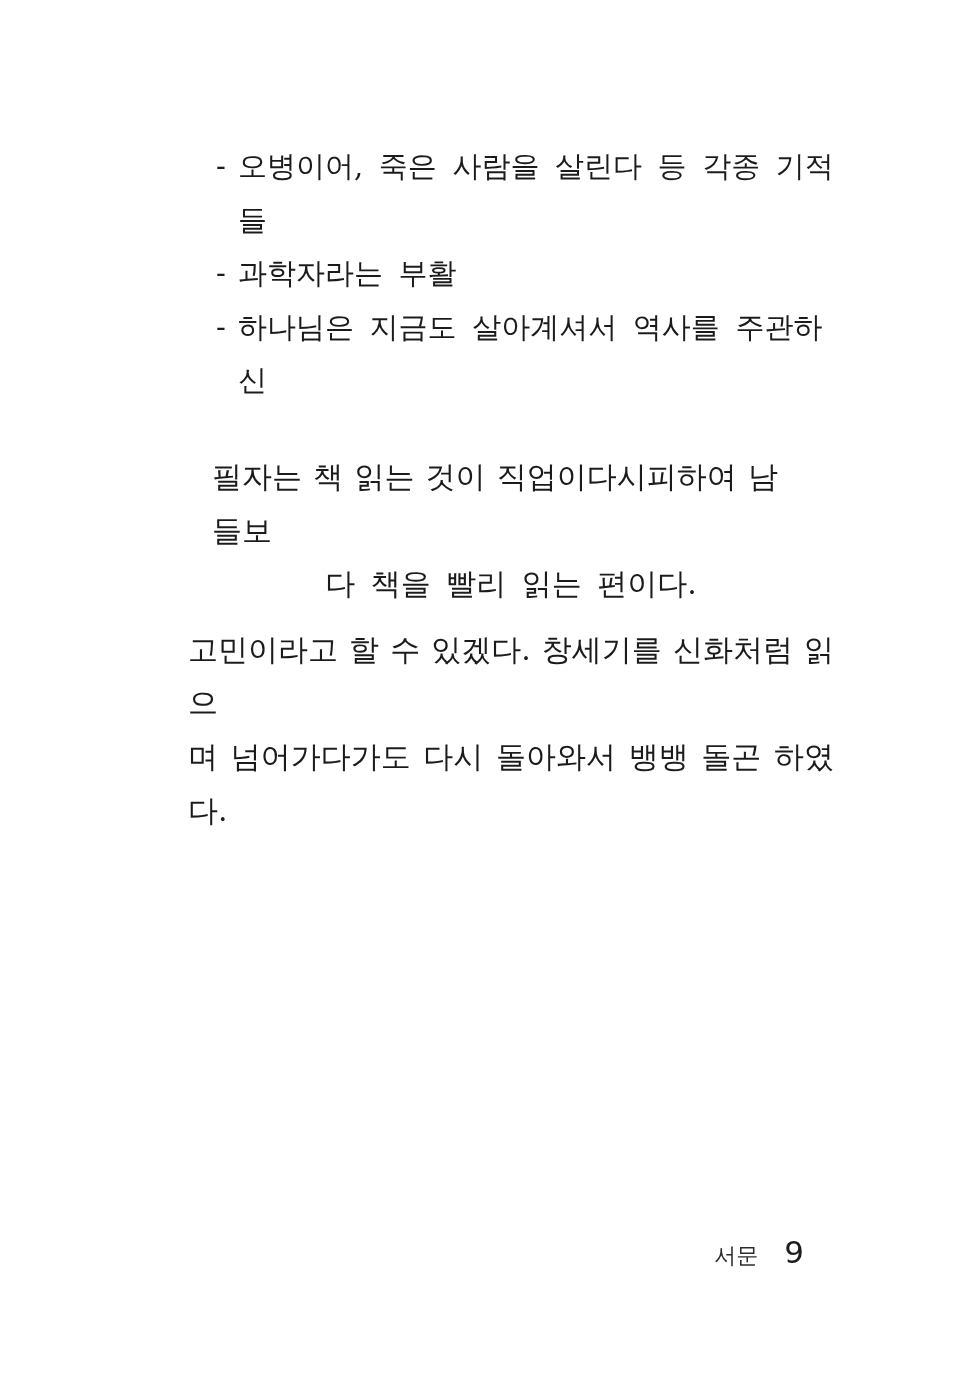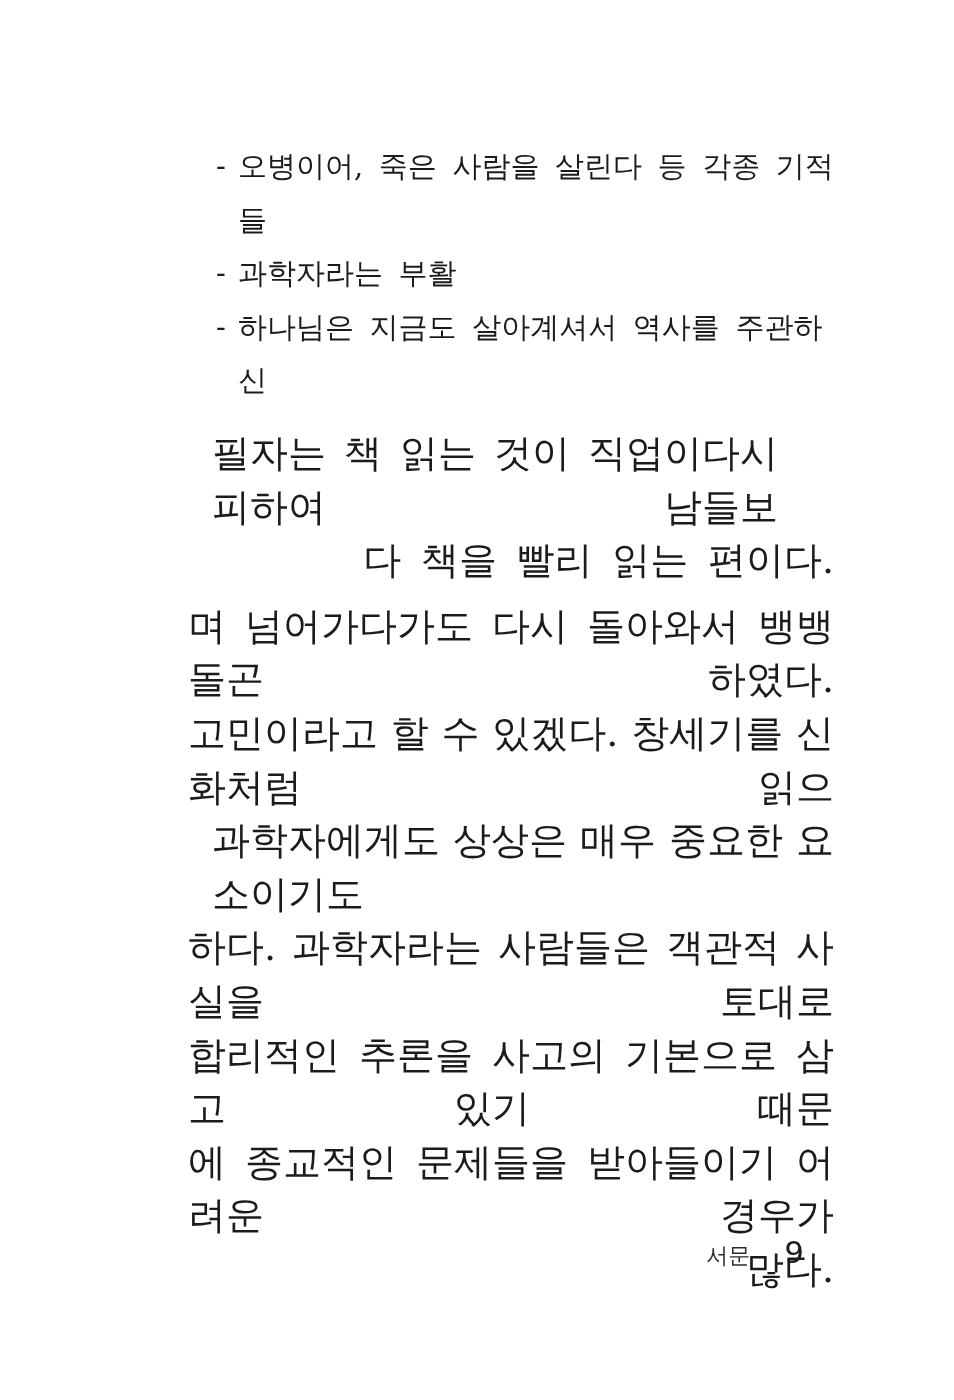--- a/index.html
+++ b/index.html
@@ -43,48 +43,48 @@
   .b-cont {
     padding-left: 54px;
     line-height: 53.6px;
     word-spacing: 0.22em;
   }
 
   
   .bodytext {
     position: absolute;
     left: 188px;
-    top: 427px;
+    top: 450px;
     width: 646px;
-    font-size: 38px;
+    font-size: 30px;
   }
   .line {
     line-height: 53.6px;
     word-spacing: 0.2em;
-    text-align: right;
+    text-align: center;
     white-space: nowrap;
   }
   .line.full {
     white-space: normal;
     text-align: justify;
     text-align-last: justify;
     word-spacing: normal;
   }
   .line.indent { padding-left: 24px; }
   .line.narrow { width: 590px; }
   .para.gap { margin-top: 12px; }
 
   
   .pagefoot {
     position: absolute;
     top: 1234px;
     right: 150px;
     display: flex;
     align-items: baseline;
-    gap: 34px;
+    gap: 26px;
     font-family: "DejaVu Sans", "Liberation Sans", sans-serif;
   }
   .foot-section {
     font-size: 22px;
     color: #2b2b2b;
   }
   .foot-pagenum {
     font-size: 31px;
     color: #1d1d1d;
   }
@@ -108,29 +108,22 @@
       <span>하나님은 지금도 살아계셔서 역사를 주관하신</span>
     </div>
   </section>
 
   <section class="bodytext">
     <div class="para">
       <div class="line full indent narrow">필자는 책 읽는 것이 직업이다시피하여 남들보</div>
       <div class="line">다 책을 빨리 읽는 편이다.</div>
     </div>
     <div class="para gap">
+      <div class="line full">고민이라고 할 수 있겠다. 창세기를 신화처럼 읽으</div>
       <div class="line full">며 넘어가다가도 다시 돌아와서 뱅뱅 돌곤 하였다.</div>
-      <div class="line full">고민이라고 할 수 있겠다. 창세기를 신화처럼 읽으</div>
-    </div>
-    <div class="para">
-      <div class="line full indent">과학자에게도 상상은 매우 중요한 요소이기도</div>
-      <div class="line full">하다. 과학자라는 사람들은 객관적 사실을 토대로</div>
-      <div class="line full">합리적인 추론을 사고의 기본으로 삼고 있기 때문</div>
-      <div class="line full">에 종교적인 문제들을 받아들이기 어려운 경우가</div>
-      <div class="line">많다.</div>
     </div>
   </section>
 
   <footer class="pagefoot">
     <span class="foot-section">서문</span>
     <span class="foot-pagenum">9</span>
   </footer>
 
 </div>
 

